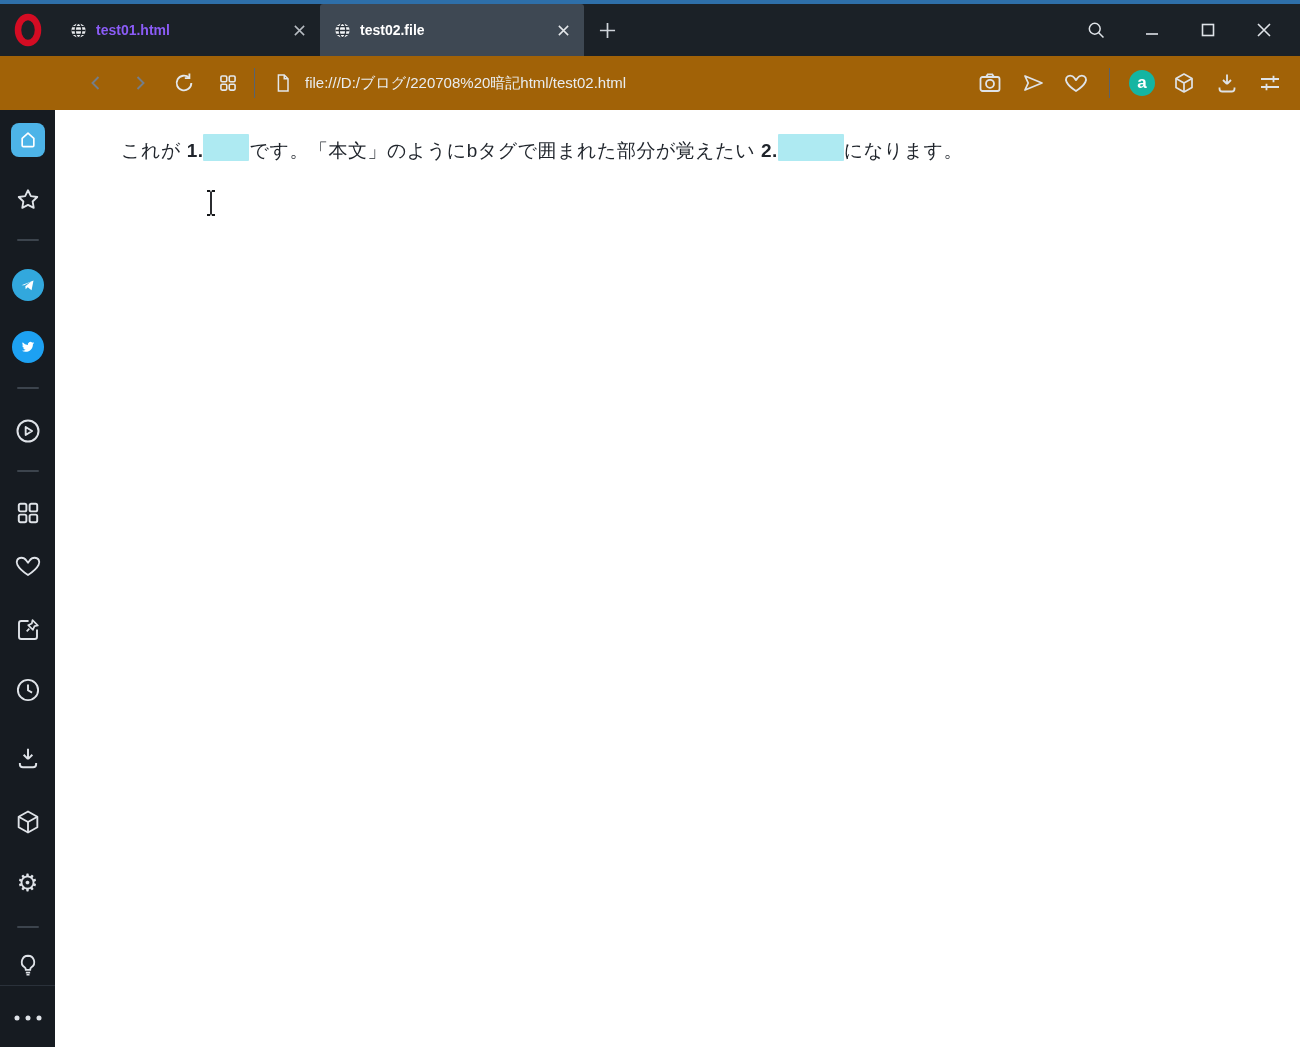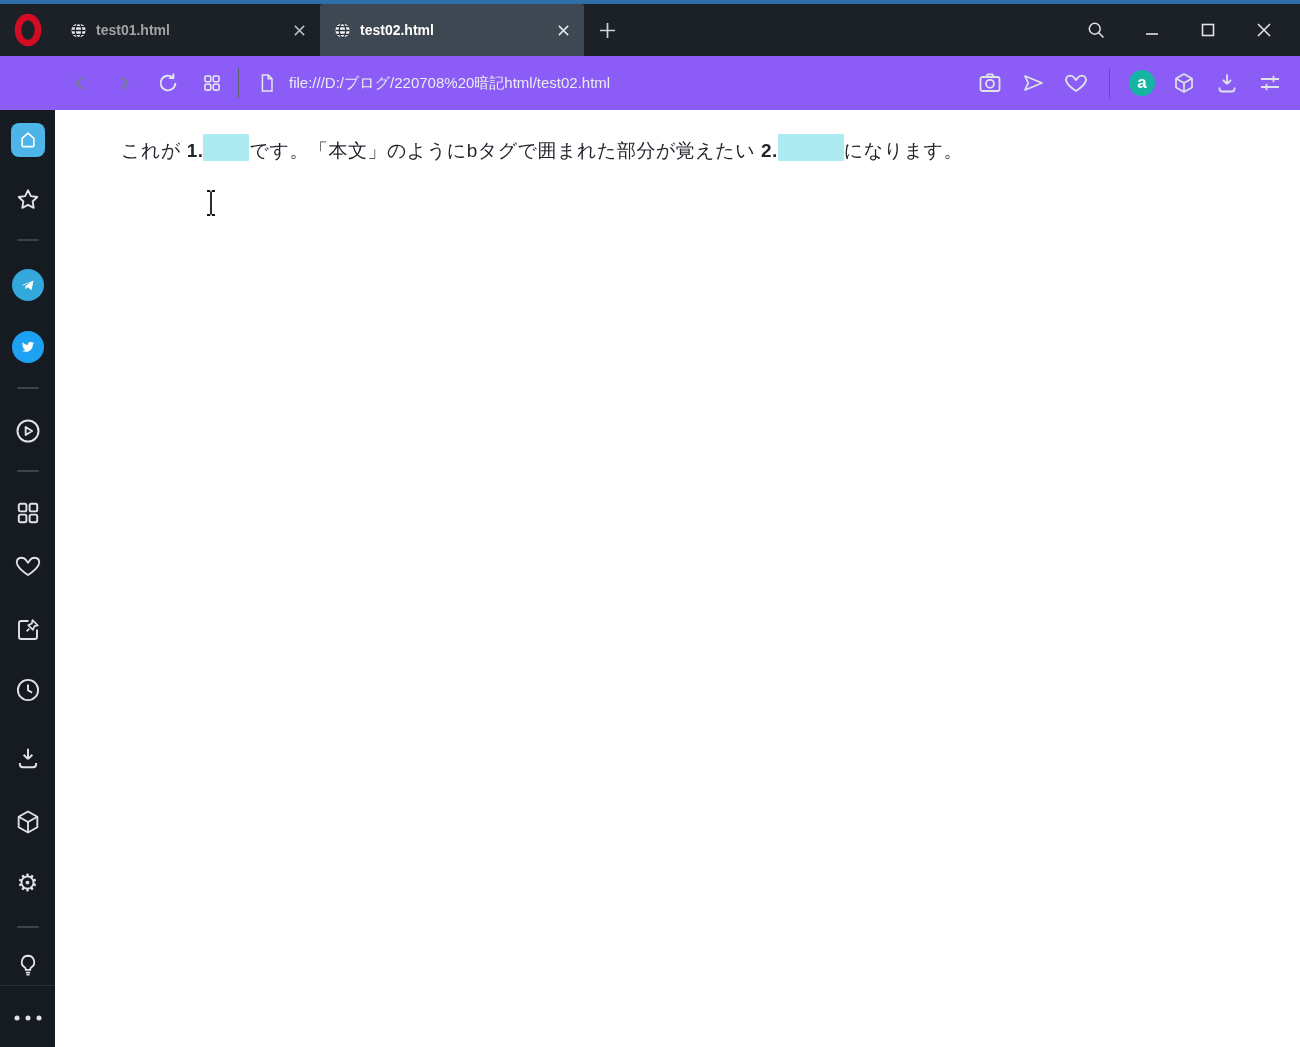--- a/index.html
+++ b/index.html
@@ -7,30 +7,30 @@
   body { font-family: "Liberation Sans", sans-serif; background: #fff; }
   .window { width: 1300px; height: 1047px; display: flex; flex-direction: column; }
 
   
   .top-stripe { height: 4px; background: #2e6fa9; }
 
   
   .tabbar { height: 52px; background: #1b2127; display: flex; align-items: center; }
   .opera-logo-wrap { width: 56px; display: flex; justify-content: center; align-items: center; }
   .tab { width: 264px; height: 52px; display: flex; align-items: center; gap: 9px;
-         padding: 0 10px 0 14px; color: #a3a3a3; font-size: 14px; font-weight: 700; cursor: default; }
+         padding: 0 10px 0 14px; color: #8b5cf6; font-size: 14px; font-weight: 700; cursor: default; }
   .tab.active { background: #3e4853; border-radius: 3px 3px 0 0; color: #ffffff; }
   .tab .tab-label { flex: 1; white-space: nowrap; overflow: hidden; }
   .tab-close { width: 22px; height: 22px; display: flex; align-items: center; justify-content: center; }
   .newtab-btn { width: 46px; height: 52px; display: flex; align-items: center; justify-content: center; }
   .win-controls { margin-left: auto; display: flex; align-items: center; gap: 24px; padding-right: 20px; }
   .win-btn { width: 32px; height: 32px; display: flex; align-items: center; justify-content: center; }
 
   
-  .toolbar { height: 54px; background: #8b5cf6; display: flex; align-items: center; padding-left: 58px; }
+  .toolbar { height: 54px; background: #a16207; display: flex; align-items: center; padding-left: 74px; }
   .tb-btn { width: 44px; height: 40px; display: flex; align-items: center; justify-content: center; }
   .tb-btn-sm { width: 28px; height: 40px; display: flex; align-items: center; justify-content: center; }
   .tb-sep { width: 1px; height: 30px; background: #586370; margin: 0 4px; }
   .url-box { display: flex; align-items: center; gap: 12px; margin-left: 14px; flex: 1; min-width: 0; }
   .url-text { color: #e9ecef; font-size: 15px; white-space: nowrap; overflow: hidden; }
   .tb-right { margin-left: auto; display: flex; align-items: center; gap: 15px; padding-right: 16px; }
   .a-badge { width: 26px; height: 26px; border-radius: 50%; background: #14b5a2; color: #fff;
              display: flex; align-items: center; justify-content: center;
              font-size: 17px; font-weight: 700; }
 
@@ -99,21 +99,21 @@
     </div>
 
     <div class="tab active">
       <span>
         <svg width="17" height="17" viewBox="0 0 24 24">
           <circle cx="12" cy="12" r="10" fill="#f2f4f6"></circle>
           <ellipse cx="12" cy="12" rx="4.5" ry="10" fill="none" stroke="#2b333c" stroke-width="1.8"></ellipse>
           <path d="M2 12h20M3.4 6.5h17.2M3.4 17.5h17.2" stroke="#2b333c" stroke-width="1.8" fill="none"></path>
         </svg>
       </span>
-      <span class="tab-label">test02.html</span>
+      <span class="tab-label">test02.file</span>
       <span class="tab-close">
         <svg width="13" height="13" viewBox="0 0 14 14">
           <path d="M2 2l10 10M12 2L2 12" stroke="#e4e7ea" stroke-width="1.6"></path>
         </svg>
       </span>
     </div>
 
     <div class="newtab-btn">
       <svg width="17" height="17" viewBox="0 0 18 18">
         <path d="M9 1v16M1 9h16" stroke="#cfd4d9" stroke-width="1.8"></path>

